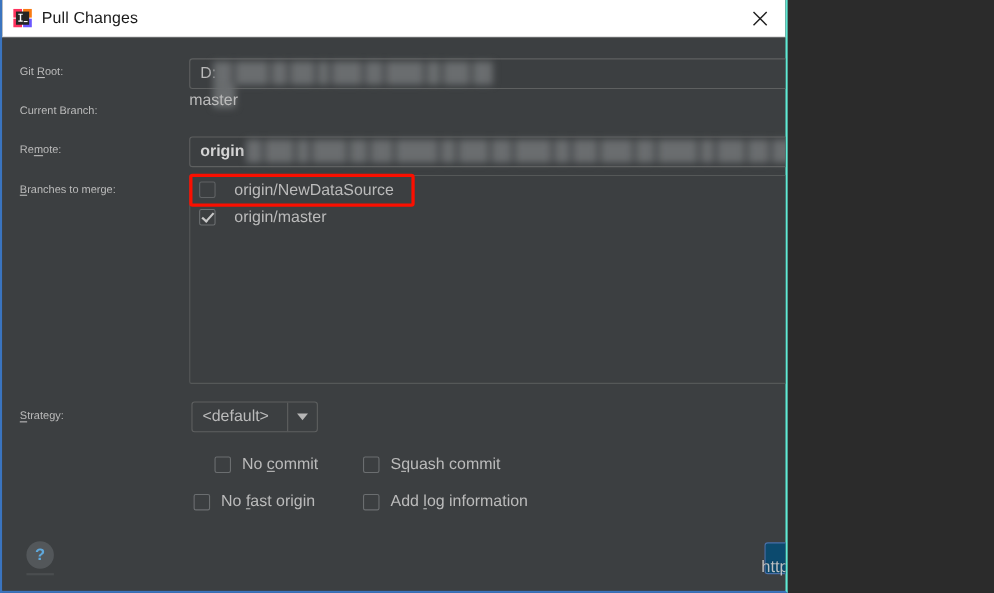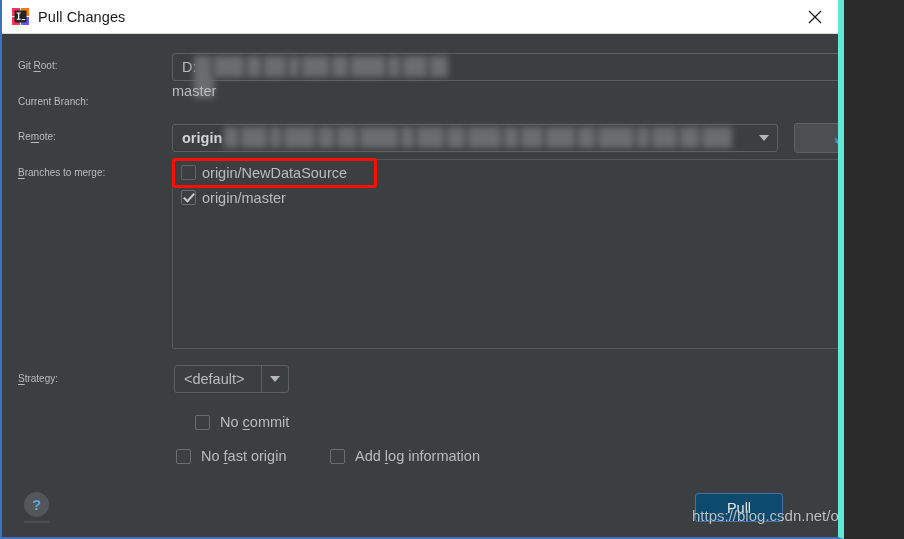--- a/index.html
+++ b/index.html
@@ -5,26 +5,26 @@
   html, body {
     margin: 0;
     padding: 0;
     background: #2b2b2b;
   }
   body {
     font-family: "Liberation Sans", sans-serif;
   }
   .window {
     position: relative;
-    width: 844px;
+    width: 716px;
     height: 539px;
     background: #3c3f41;
     box-sizing: border-box;
     border-left: 2px solid #3a74bf;
-    border-right: 6px solid #5eead4;
+    border-right: 2px solid #5eead4;
     border-bottom: 2px solid #3a74bf;
     overflow: hidden;
   }
   
   .titlebar {
     position: absolute;
     left: 0; top: 0;
     width: 100%;
     height: 34px;
     background: #ffffff;
@@ -153,21 +153,21 @@
     border-radius: 2px;
   }
   .list-item {
     display: flex;
     align-items: center;
     height: 25px;
     padding-left: 8px;
     font-size: 14.5px;
     color: #bbbbbb;
   }
-  .list-item .cb-label { margin-left: 6px; }
+  .list-item .cb-label { margin-left: 17px; }
 
   
   .cb {
     width: 15px;
     height: 15px;
     box-sizing: border-box;
     border: 1px solid #6b6e70;
     border-radius: 2px;
     background: #3c3f41;
     flex: none;
@@ -350,20 +350,24 @@
       <div class="arrowbox">
           <div class="caret"></div>
         </div>
     </div>
 
     <div class="opt-row" style="left:174px; top:380px;margin-left:19px;">
       <span class="cb"></span>
       <span class="cb-label"><span>No </span><span class="mn">c</span><span>ommit</span></span>
     </div>
 
+    <div class="opt-row" style="left:328px; top:380px;">
+      <span class="cb"></span>
+      <span class="cb-label"><span>S</span><span class="mn">q</span><span>uash commit</span></span>
+    </div>
 
     <div class="opt-row" style="left:174px; top:414px;">
       <span class="cb"></span>
       <span class="cb-label"><span>No </span><span class="mn">f</span><span>ast origin</span></span>
     </div>
 
     <div class="opt-row" style="left:328px; top:414px;">
       <span class="cb"></span>
       <span class="cb-label"><span>Add </span><span class="mn">l</span><span>og information</span></span>
     </div>

